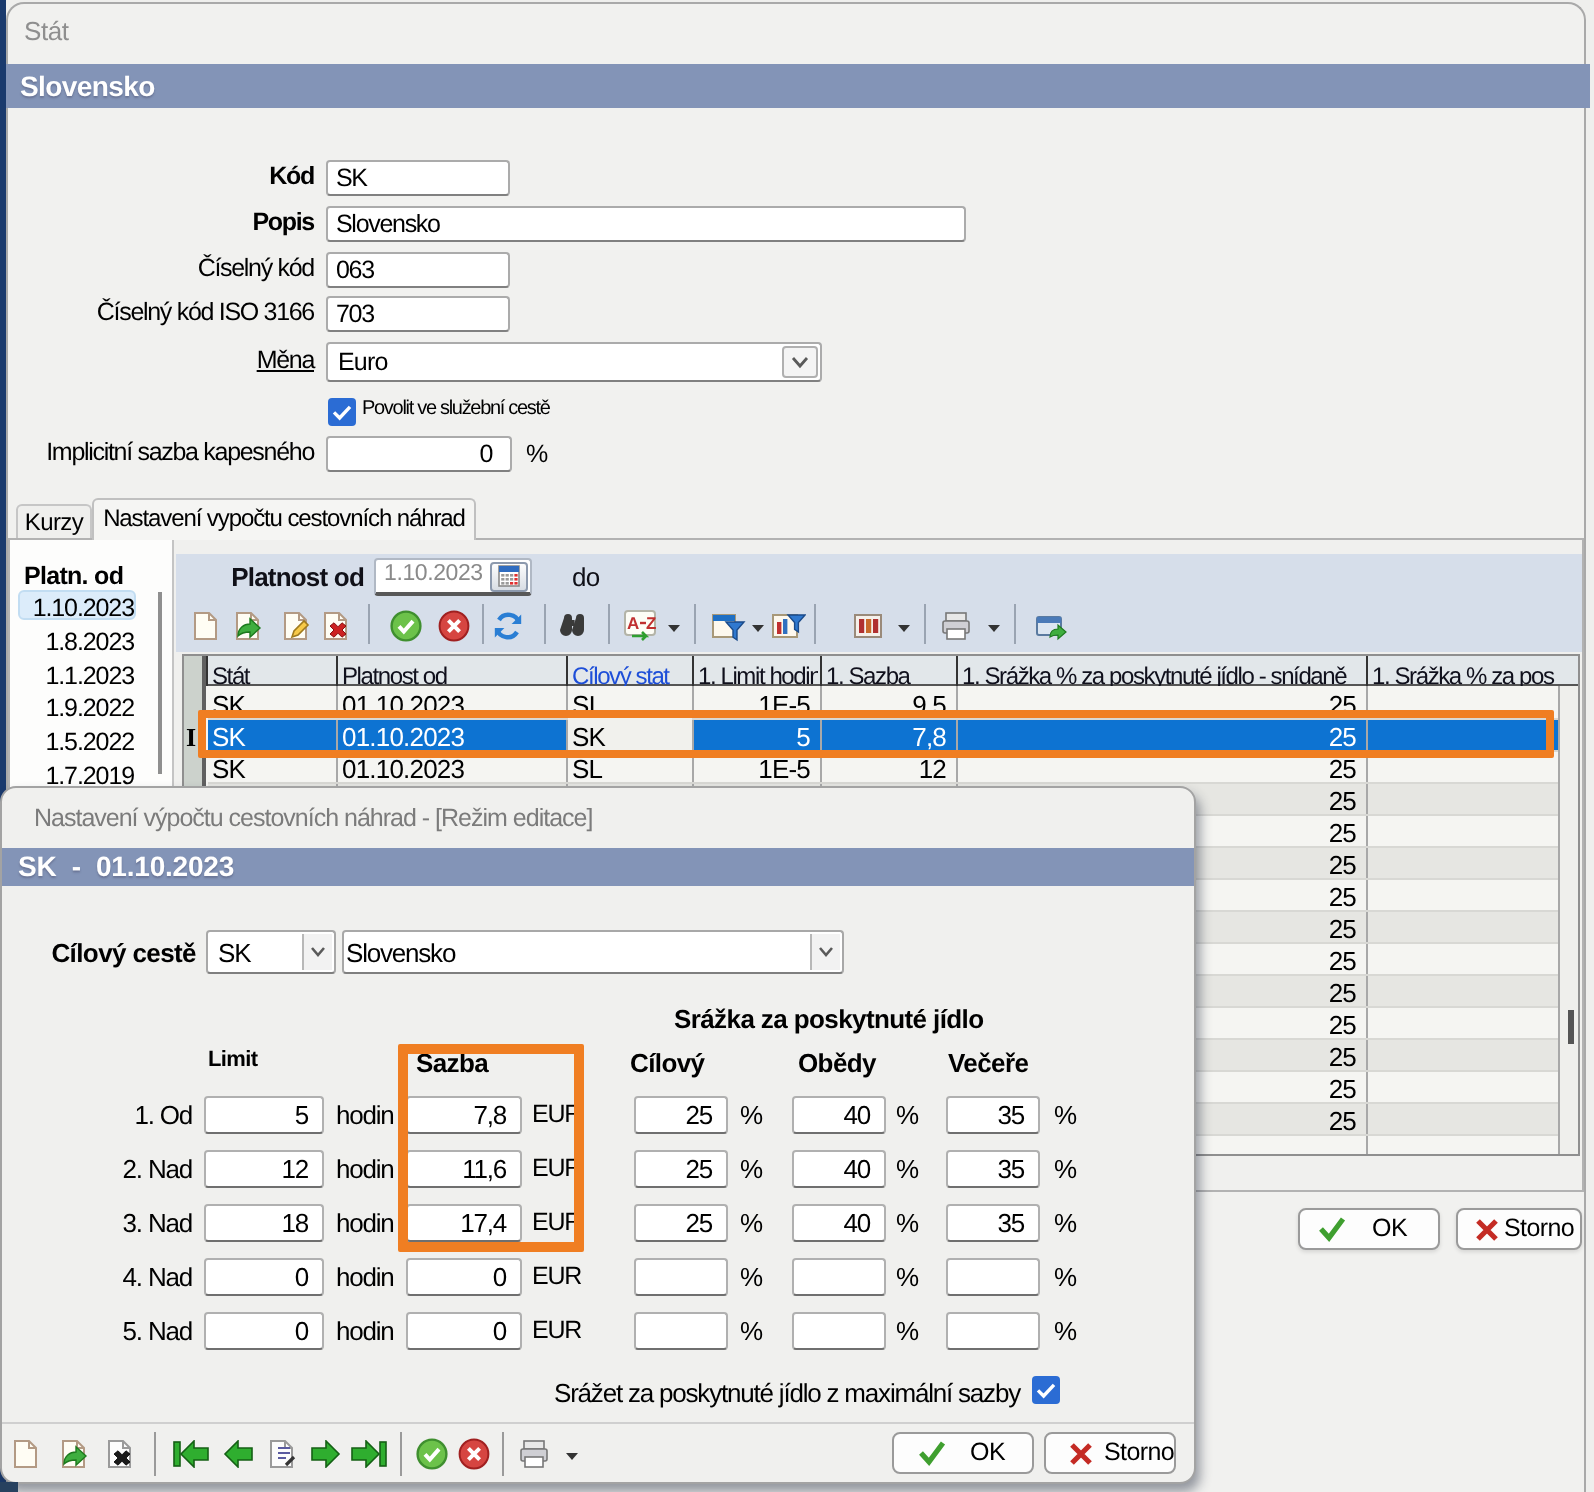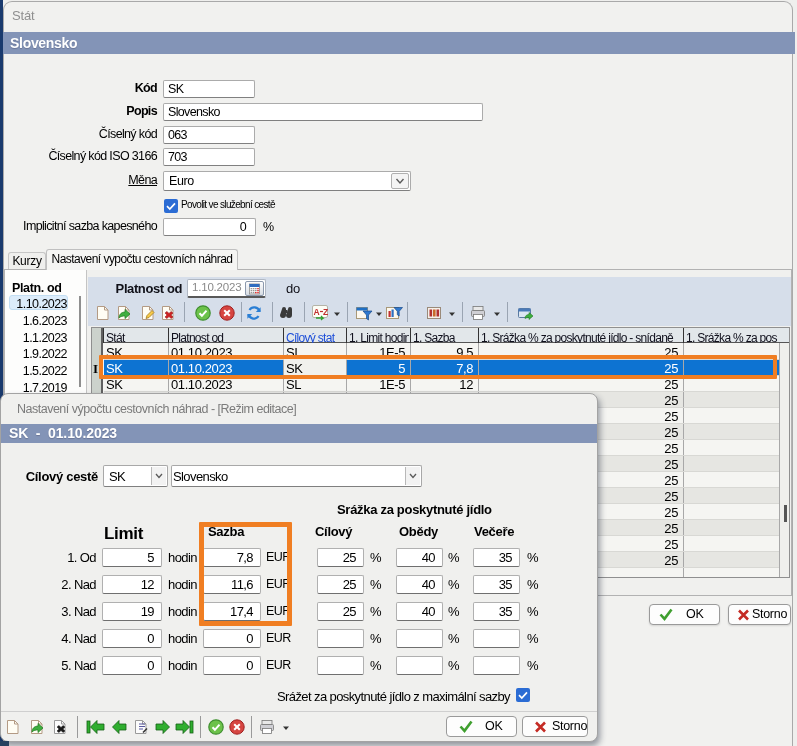--- a/index.html
+++ b/index.html
@@ -38,21 +38,21 @@
 <div class="tx" style="left:-33px;top:219px;width:190px;font-size:12.5px;letter-spacing:-0.65px;text-align:right;color:#000">Implicitní sazba kapesného</div>
 <div class="in" style="left:163px;top:218px;width:93px;height:18px;font-size:12.5px;letter-spacing:-0.65px;line-height:16px;text-align:right;padding:0 9px;color:#000">0</div>
 <div class="tx" style="left:263px;top:220px;font-size:12.5px">%</div>
 <div class="a" style="left:8px;top:252px;width:38px;height:17px;background:#efefed;border:1px solid #c6c6c6;border-bottom:none;border-radius:3px 3px 0 0;box-sizing:border-box;font-size:12px;letter-spacing:-0.3px;text-align:center;line-height:16px;white-space:nowrap">Kurzy</div>
 <div class="a" style="left:4px;top:269px;width:788px;height:327px;background:#f0f0ee;border:1px solid #b2b2b2;box-sizing:border-box"></div>
 <div class="a" style="left:46px;top:249px;width:192px;height:21px;background:#f5f5f3;border:1px solid #c0c0c0;border-bottom:none;border-radius:3px 3px 0 0;box-sizing:border-box;font-size:12px;letter-spacing:-0.55px;text-align:center;line-height:19px;white-space:nowrap">Nastavení vypočtu cestovních náhrad</div>
 <div class="a" style="left:5px;top:270px;width:82px;height:325px;background:#fdfdfc;border-right:1px solid #c4c4c4;box-sizing:border-box"></div>
 <div class="tx b" style="left:12px;top:281px;font-size:12.5px;letter-spacing:-0.35px">Platn. od</div>
 <div class="a" style="left:9px;top:295.0px;width:59px;height:15px;background:#dcecfa;border:1px solid #c2ddf2;border-radius:3px;box-sizing:border-box"></div>
 <div class="tx" style="left:0px;top:297.0px;width:67px;text-align:right;font-size:12.5px;letter-spacing:-0.55px">1.10.2023</div>
-<div class="tx" style="left:0px;top:313.8px;width:67px;text-align:right;font-size:12.5px;letter-spacing:-0.55px">1.6.2023</div>
+<div class="tx" style="left:0px;top:313.8px;width:67px;text-align:right;font-size:12.5px;letter-spacing:-0.55px">1.8.2023</div>
 <div class="tx" style="left:0px;top:330.6px;width:67px;text-align:right;font-size:12.5px;letter-spacing:-0.55px">1.1.2023</div>
 <div class="tx" style="left:0px;top:347.4px;width:67px;text-align:right;font-size:12.5px;letter-spacing:-0.55px">1.9.2022</div>
 <div class="tx" style="left:0px;top:364.2px;width:67px;text-align:right;font-size:12.5px;letter-spacing:-0.55px">1.5.2022</div>
 <div class="tx" style="left:0px;top:381.0px;width:67px;text-align:right;font-size:12.5px;letter-spacing:-0.55px">1.7.2019</div>
 <div class="a" style="left:79px;top:296px;width:2px;height:91px;background:#8f8f8f"></div>
 <div class="a" style="left:88px;top:277px;width:703px;height:49px;background:#d6deea"></div>
 <div class="tx b" style="left:0px;top:281px;width:182px;text-align:right;font-size:13px;letter-spacing:-0.4px;color:#101018">Platnost od</div>
 <div class="a" style="left:187px;top:279px;width:79px;height:19px;background:#fff;border:1px solid #b0b8c4;border-bottom:2px solid #585858;border-radius:2px;box-sizing:border-box;font-size:11.5px;letter-spacing:-0.2px;line-height:15px;color:#8a8a8a;padding-left:4px;overflow:hidden">1.10.2023</div>
 <div class="a" style="left:245px;top:281px;width:19px;height:15px;background:linear-gradient(#fdfdfd,#d8dde4);border:1px solid #8c99ad;border-radius:2px;box-sizing:border-box">
 <svg width="17" height="13" viewBox="0 0 17 13">
@@ -273,21 +273,21 @@
 <div class="tx" style="left:109px;top:469px;font-size:13px;letter-spacing:-0.6px">SK</div>
 <div class="a" style="left:151px;top:467px;width:15px;height:18px;background:#f2f2f2;border-left:1px solid #b8b8b8;box-sizing:border-box"><svg width="14" height="17" viewBox="0 0 14 17">
       <path d="M4 7 L7 10.5 L10 7" fill="none" stroke="#5a5a5a" stroke-width="1.3"></path>
     </svg></div>
 <div class="a" style="left:171px;top:465px;width:251px;height:22px;background:#fff;border:1px solid #a8a8a8;border-bottom-color:#7f7f7f;border-radius:2px;box-sizing:border-box"></div>
 <div class="tx" style="left:173px;top:469px;font-size:13px;letter-spacing:-0.6px">Slovensko</div>
 <div class="a" style="left:405px;top:467px;width:15px;height:18px;background:#f2f2f2;border-left:1px solid #b8b8b8;box-sizing:border-box"><svg width="14" height="17" viewBox="0 0 14 17">
       <path d="M4 7 L7 10.5 L10 7" fill="none" stroke="#5a5a5a" stroke-width="1.3"></path>
     </svg></div>
 <div class="tx b" style="left:337px;top:502px;font-size:13px;letter-spacing:-0.3px">Srážka za poskytnuté jídlo</div>
-<div class="tx b" style="left:104px;top:524px;font-size:17px;letter-spacing:-0.3px">Limit</div>
+<div class="tx b" style="left:104px;top:524px;font-size:11px;letter-spacing:-0.3px">Limit</div>
 <div class="tx b" style="left:208px;top:524px;font-size:13px;letter-spacing:-0.3px">Sazba</div>
 <div class="tx b" style="left:315px;top:524px;font-size:13px;letter-spacing:-0.3px">Cílový</div>
 <div class="tx b" style="left:399px;top:524px;font-size:13px;letter-spacing:-0.3px">Obědy</div>
 <div class="tx b" style="left:474px;top:524px;font-size:13px;letter-spacing:-0.3px">Večeře</div>
 <div class="tx" style="left:0px;top:550px;width:96px;text-align:right;font-size:13px;letter-spacing:-0.6px">1. Od</div>
 <div class="a" style="left:102px;top:548px;width:60px;height:19px;background:#fff;border:1px solid #b0b0b0;border-bottom-color:#6f6f6f;border-radius:2px;box-sizing:border-box;font-size:13px;letter-spacing:-0.6px;line-height:17px;text-align:right;padding-right:7px">5</div>
 <div class="tx" style="left:168px;top:550px;font-size:13px;letter-spacing:-0.6px">hodin</div>
 <div class="a" style="left:203px;top:548px;width:58px;height:19px;background:#fff;border:1px solid #b0b0b0;border-bottom-color:#6f6f6f;border-radius:2px;box-sizing:border-box;font-size:13px;letter-spacing:-0.6px;line-height:17px;text-align:right;padding-right:7px">7,8</div>
 <div class="tx" style="left:266px;top:550px;font-size:12.5px;letter-spacing:-0.6px">EUR</div>
 <div class="a" style="left:317px;top:548px;width:47px;height:19px;background:#fff;border:1px solid #b0b0b0;border-bottom-color:#6f6f6f;border-radius:2px;box-sizing:border-box;font-size:13px;letter-spacing:-0.6px;line-height:17px;text-align:right;padding-right:7px">25</div>
@@ -301,21 +301,21 @@
 <div class="tx" style="left:168px;top:577px;font-size:13px;letter-spacing:-0.6px">hodin</div>
 <div class="a" style="left:203px;top:575px;width:58px;height:19px;background:#fff;border:1px solid #b0b0b0;border-bottom-color:#6f6f6f;border-radius:2px;box-sizing:border-box;font-size:13px;letter-spacing:-0.6px;line-height:17px;text-align:right;padding-right:7px">11,6</div>
 <div class="tx" style="left:266px;top:577px;font-size:12.5px;letter-spacing:-0.6px">EUR</div>
 <div class="a" style="left:317px;top:575px;width:47px;height:19px;background:#fff;border:1px solid #b0b0b0;border-bottom-color:#6f6f6f;border-radius:2px;box-sizing:border-box;font-size:13px;letter-spacing:-0.6px;line-height:17px;text-align:right;padding-right:7px">25</div>
 <div class="tx" style="left:370px;top:577px;font-size:13px;letter-spacing:-0.6px">%</div>
 <div class="a" style="left:396px;top:575px;width:47px;height:19px;background:#fff;border:1px solid #b0b0b0;border-bottom-color:#6f6f6f;border-radius:2px;box-sizing:border-box;font-size:13px;letter-spacing:-0.6px;line-height:17px;text-align:right;padding-right:7px">40</div>
 <div class="tx" style="left:448px;top:577px;font-size:13px;letter-spacing:-0.6px">%</div>
 <div class="a" style="left:473px;top:575px;width:47px;height:19px;background:#fff;border:1px solid #b0b0b0;border-bottom-color:#6f6f6f;border-radius:2px;box-sizing:border-box;font-size:13px;letter-spacing:-0.6px;line-height:17px;text-align:right;padding-right:7px">35</div>
 <div class="tx" style="left:527px;top:577px;font-size:13px;letter-spacing:-0.6px">%</div>
 <div class="tx" style="left:0px;top:604px;width:96px;text-align:right;font-size:13px;letter-spacing:-0.6px">3. Nad</div>
-<div class="a" style="left:102px;top:602px;width:60px;height:19px;background:#fff;border:1px solid #b0b0b0;border-bottom-color:#6f6f6f;border-radius:2px;box-sizing:border-box;font-size:13px;letter-spacing:-0.6px;line-height:17px;text-align:right;padding-right:7px">19</div>
+<div class="a" style="left:102px;top:602px;width:60px;height:19px;background:#fff;border:1px solid #b0b0b0;border-bottom-color:#6f6f6f;border-radius:2px;box-sizing:border-box;font-size:13px;letter-spacing:-0.6px;line-height:17px;text-align:right;padding-right:7px">18</div>
 <div class="tx" style="left:168px;top:604px;font-size:13px;letter-spacing:-0.6px">hodin</div>
 <div class="a" style="left:203px;top:602px;width:58px;height:19px;background:#fff;border:1px solid #b0b0b0;border-bottom-color:#6f6f6f;border-radius:2px;box-sizing:border-box;font-size:13px;letter-spacing:-0.6px;line-height:17px;text-align:right;padding-right:7px">17,4</div>
 <div class="tx" style="left:266px;top:604px;font-size:12.5px;letter-spacing:-0.6px">EUR</div>
 <div class="a" style="left:317px;top:602px;width:47px;height:19px;background:#fff;border:1px solid #b0b0b0;border-bottom-color:#6f6f6f;border-radius:2px;box-sizing:border-box;font-size:13px;letter-spacing:-0.6px;line-height:17px;text-align:right;padding-right:7px">25</div>
 <div class="tx" style="left:370px;top:604px;font-size:13px;letter-spacing:-0.6px">%</div>
 <div class="a" style="left:396px;top:602px;width:47px;height:19px;background:#fff;border:1px solid #b0b0b0;border-bottom-color:#6f6f6f;border-radius:2px;box-sizing:border-box;font-size:13px;letter-spacing:-0.6px;line-height:17px;text-align:right;padding-right:7px">40</div>
 <div class="tx" style="left:448px;top:604px;font-size:13px;letter-spacing:-0.6px">%</div>
 <div class="a" style="left:473px;top:602px;width:47px;height:19px;background:#fff;border:1px solid #b0b0b0;border-bottom-color:#6f6f6f;border-radius:2px;box-sizing:border-box;font-size:13px;letter-spacing:-0.6px;line-height:17px;text-align:right;padding-right:7px">35</div>
 <div class="tx" style="left:527px;top:604px;font-size:13px;letter-spacing:-0.6px">%</div>
 <div class="tx" style="left:0px;top:631px;width:96px;text-align:right;font-size:13px;letter-spacing:-0.6px">4. Nad</div>

